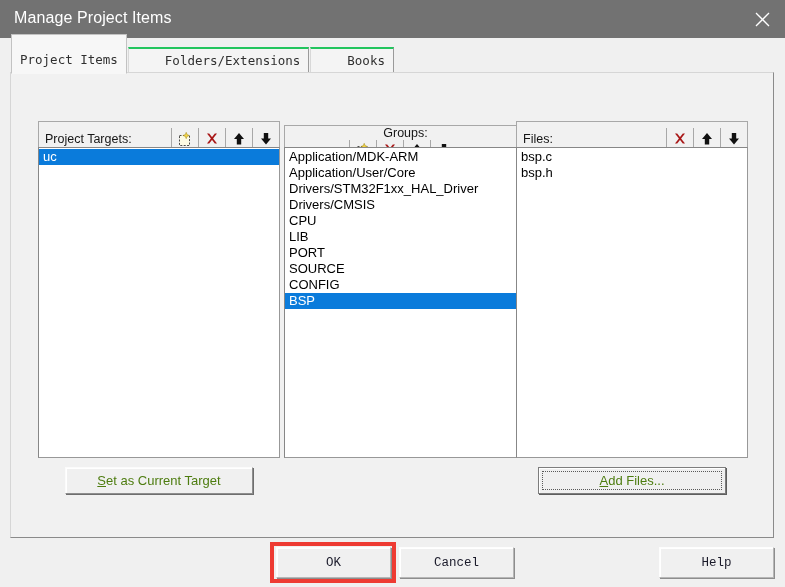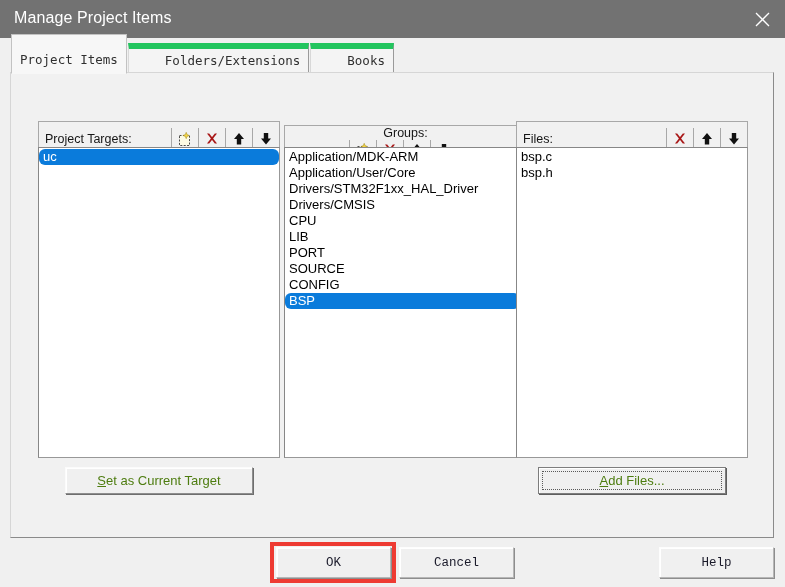--- a/index.html
+++ b/index.html
@@ -66,21 +66,21 @@
     height: 17px;
     line-height: 17px;
     box-sizing: content-box;
     white-space: nowrap;
     position: relative;
     margin-right: 1px;
   }
   .tab.inactive {
     background: #f4f4f4;
     border-left: 1px solid #d8d8d8;
-    border-top: 6px solid #22c55e;
+    border-top: 2px solid #22c55e;
     border-right: 1px solid #9a9a9a;
     padding-left: 36px;
   }
   .tab.active {
     background: #f7f7f7;
     border: 1px solid #c2c2c2;
     border-bottom: 1px solid #f7f7f7;
     z-index: 5;
     padding-top: 16px;
     padding-bottom: 5px;
@@ -146,21 +146,20 @@
   }
   .listitem {
     font-family: "Liberation Sans", sans-serif;
     font-size: 13px;
     line-height: 16px;
     height: 16px;
     color: #000000;
     padding-left: 4px;
     white-space: nowrap;
     cursor: default;
-    border-radius: 6px;
   }
   .listitem.selected {
     background: #0a7bdb;
     color: #ffffff;
   }
 
   
   .btn {
     position: absolute;
     background: #f0f0f0;

